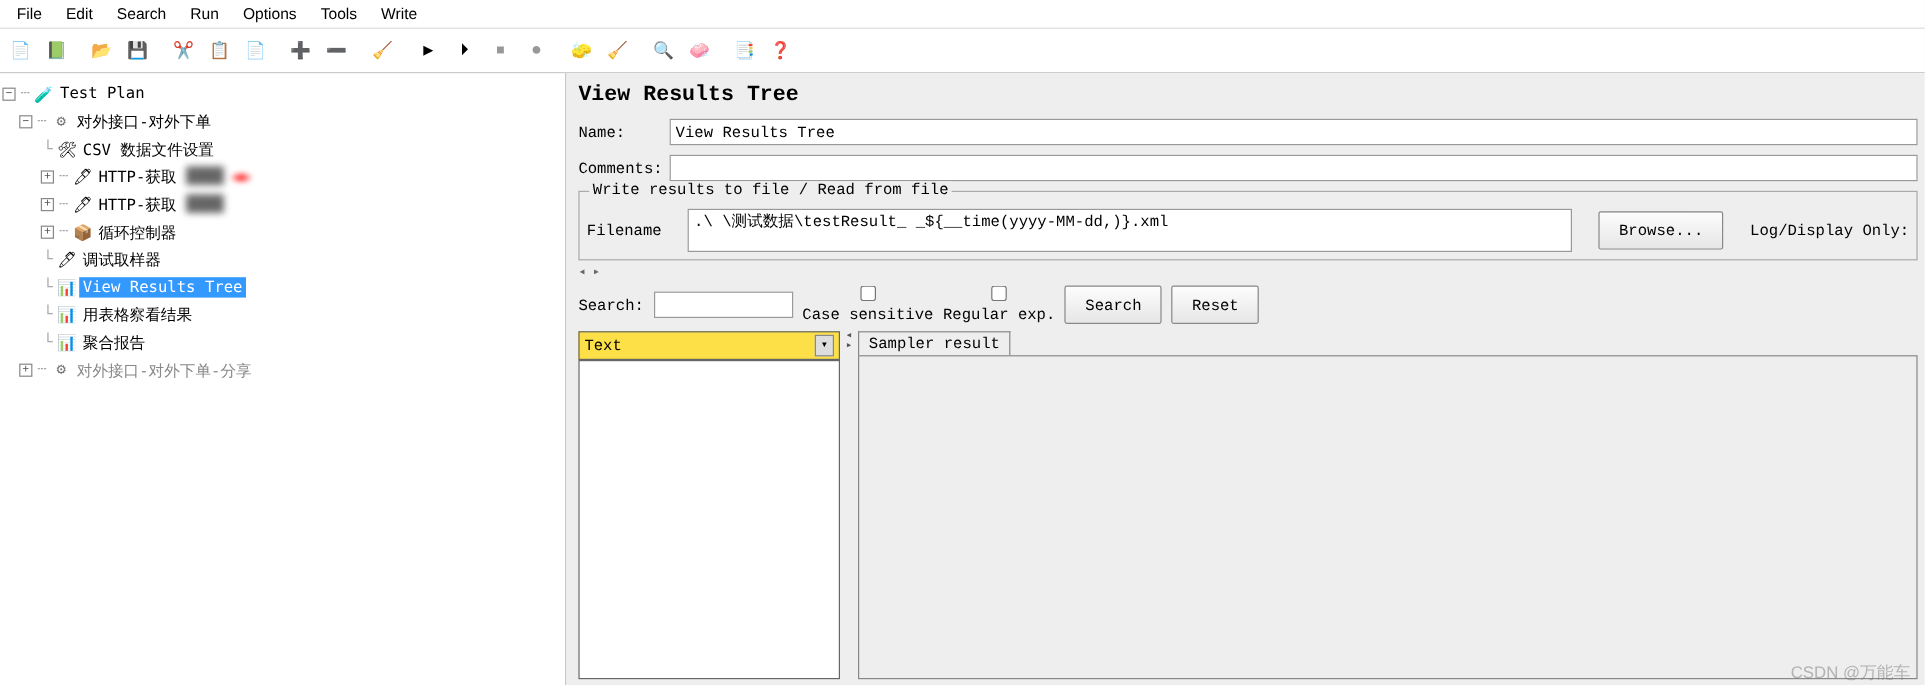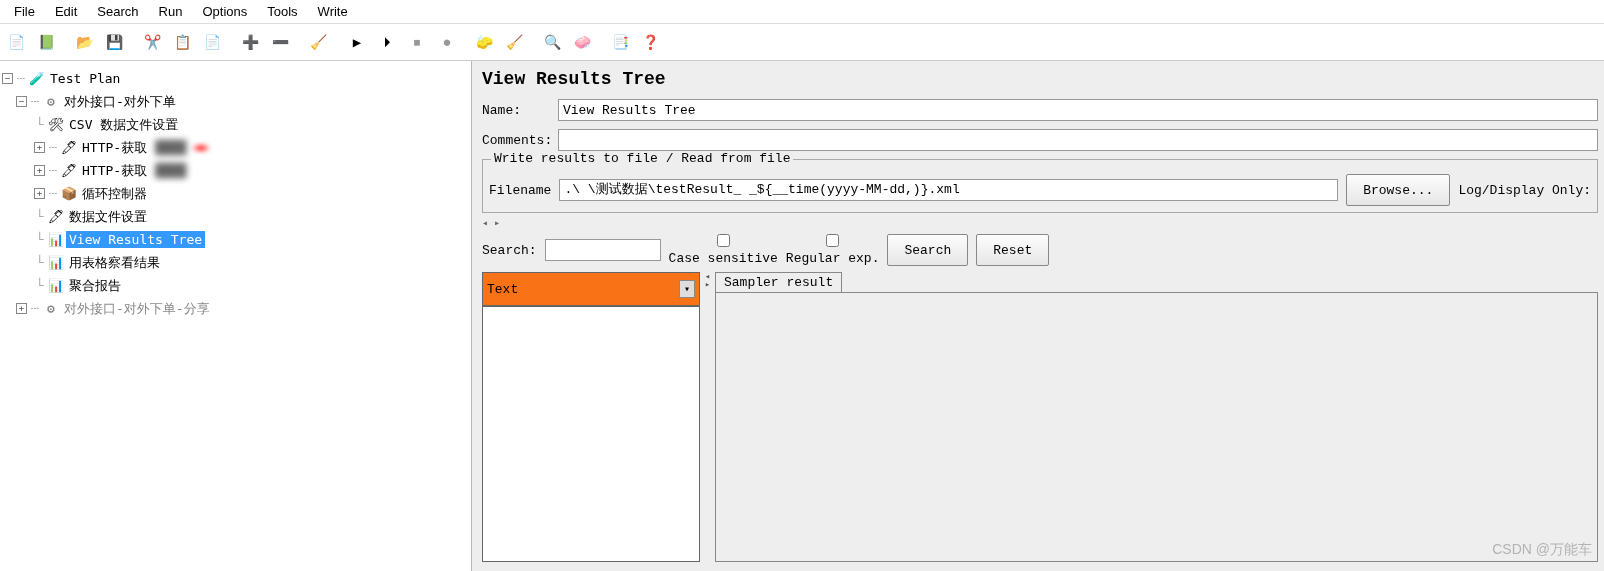--- a/index.html
+++ b/index.html
@@ -111,57 +111,57 @@
   margin-bottom: 4px;
 }
 .fieldset-legend {
   position: absolute;
   top: -9px; left: 8px;
   background: #eeeeee;
   padding: 0 3px;
   font-family: "Courier New", monospace;
   font-size: 13px;
 }
-.filename-row { display:flex; align-items:center; gap:8px;}
+.filename-row { display:flex; align-items:center; gap:22px;}
 .filename-row .lbl{font-family:"Courier New",monospace;}
 .filename-box{
-  flex:1; height:22px; border:1px solid #999; background:#fff; padding:0 4px;
+  flex:1; height:36px; border:1px solid #999; background:#fff; padding:0 4px;
   font-family:"Courier New",monospace; overflow:hidden; white-space:nowrap;
 }
 .btn {
   height: 32px;
   padding: 0 16px;
   border: 1px solid #888;
   background: linear-gradient(#fdfdfd,#e6e6e6);
   font-family: "Courier New", monospace;
   font-size: 13px;
   cursor: pointer;
   border-radius: 2px;
 }
 .scroll-arrows{display:flex; gap:2px; font-size:10px; color:#666; margin:2px 0 6px 0;}
 .search-row{display:flex;align-items:center;gap:8px;margin-bottom:6px;}
 .search-input{width:116px;height:22px;border:1px solid #999;background:#fff;}
 .chk{display:flex;align-items:center;gap:4px;font-family:"Courier New",monospace;flex-direction:column;}
 .chk input{width:13px;height:13px;}
 .lower{display:flex;gap:6px;height:290px;}
 .combo{
-  width:218px;height:34px;border:1px solid #666;background:#f97316;
+  width:218px;height:24px;border:1px solid #666;background:#fde047;
   font-family:"Courier New",monospace;padding:0 4px;
   display:flex;align-items:center;justify-content:space-between;
 }
 .combo .arrow{width:16px;height:18px;background:#ddd;border:1px solid #888;font-size:10px;display:flex;align-items:center;justify-content:center;}
 .left-box{width:218px;display:flex;flex-direction:column;}
 .list-box{flex:1;border:1px solid #666;background:#fff;}
 .right-box{flex:1;display:flex;flex-direction:column;}
 .vsep{width:3px;background:transparent;display:flex;flex-direction:column;justify-content:flex-start;align-items:center;}
 .vsep .tris{font-size:9px;color:#555;line-height:8px;}
 .tab-row{display:flex;gap:0;}
 .tab{border:1px solid #888;border-bottom:none;background:#eee;padding:2px 8px;font-family:"Courier New",monospace;}
 .tab-body{flex:1;border:1px solid #888;background:#eeeeee;}
-.watermark{position:absolute;right:12px;bottom:12px;color:rgba(120,120,120,.5);font-size:14px;font-family:Arial,sans-serif;}
+.watermark{position:absolute;right:12px;bottom:1px;color:rgba(120,120,120,.5);font-size:14px;font-family:Arial,sans-serif;}
 .icon-gear{color:#777;}
 .red-blur{display:inline-block;width:20px;height:10px;background:radial-gradient(red,transparent 70%);filter:blur(2px);}
 </style>
 </head>
 <body>
 
 <div class="menubar">
   <span>File</span>
   <span>Edit</span>
   <span>Search</span>
@@ -239,21 +239,21 @@
       </div>
     <div class="tree-row indent2">
         <span class="tree-toggle">+</span>
         <span class="tree-line">┄</span>
         <span class="tree-icon">📦</span>
         <span class="tree-label">循环控制器</span>
       </div>
     <div class="tree-row indent2">
         <span class="tree-line">└</span>
         <span class="tree-icon">🖊</span>
-        <span class="tree-label">数据文件设置</span>
+        <span class="tree-label">调试取样器</span>
       </div>
     <div class="tree-row indent2">
         <span class="tree-line">└</span>
         <span class="tree-icon">📊</span>
         <span class="tree-label selected">View Results Tree</span>
       </div>
     <div class="tree-row indent2">
         <span class="tree-line">└</span>
         <span class="tree-icon">📊</span>
         <span class="tree-label">用表格察看结果</span>

